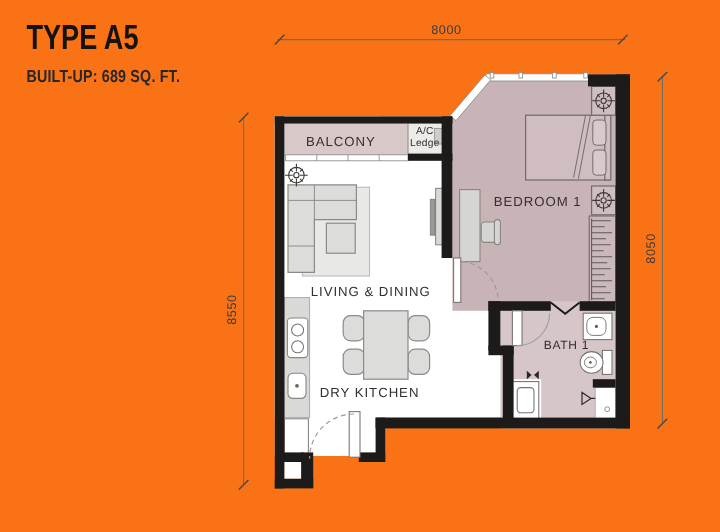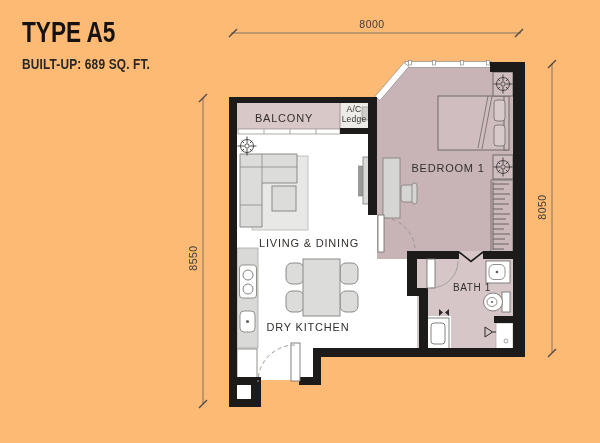--- a/index.html
+++ b/index.html
@@ -1,19 +1,19 @@
 <!DOCTYPE html>
 <html><head>
 <meta charset="utf-8">
 <style>
   html,body{margin:0;padding:0;}
   #stage{
     position:relative;
     width:600px;height:443px;
-    background:#fdba74;
+    background:#f97316;
     overflow:hidden;
     font-family:"Liberation Sans", sans-serif;
   }
   #title-block{position:absolute;left:22px;top:16px;}
   #plan-title{
     margin:0;
     font-size:29px;font-weight:bold;color:#16120f;
     letter-spacing:0px;
     transform:scaleX(0.78);transform-origin:left top;
     white-space:nowrap;

